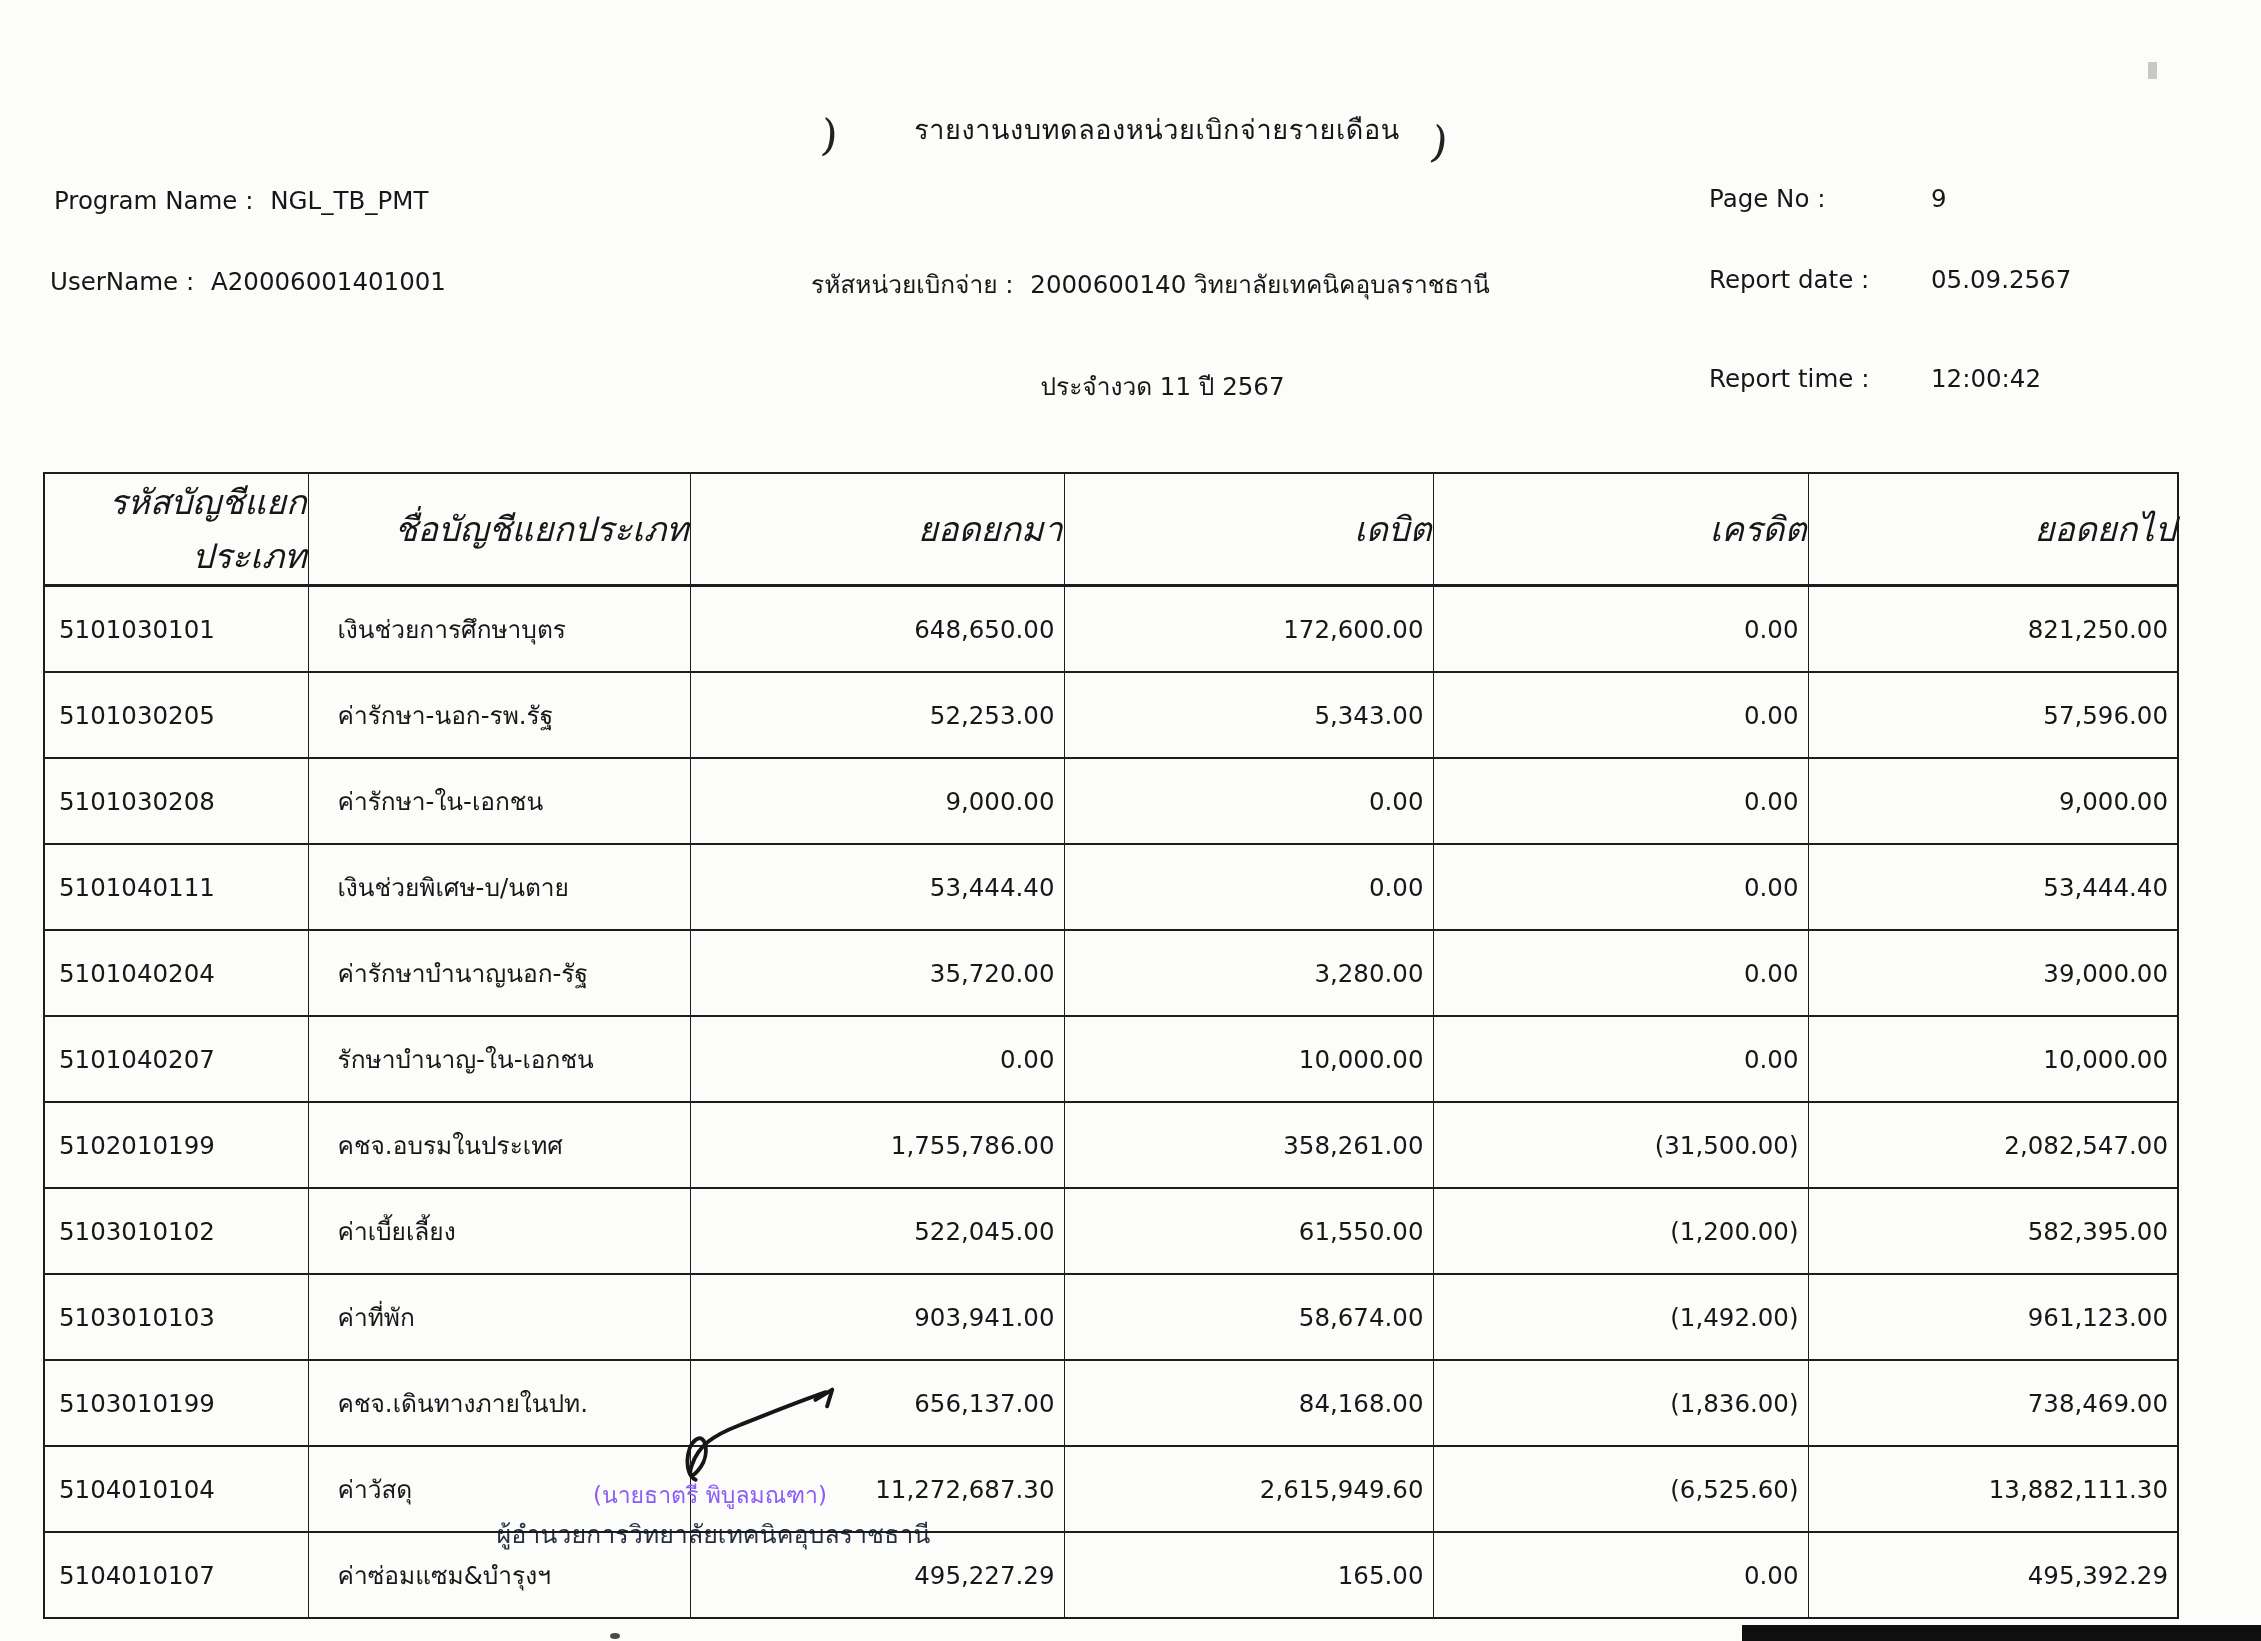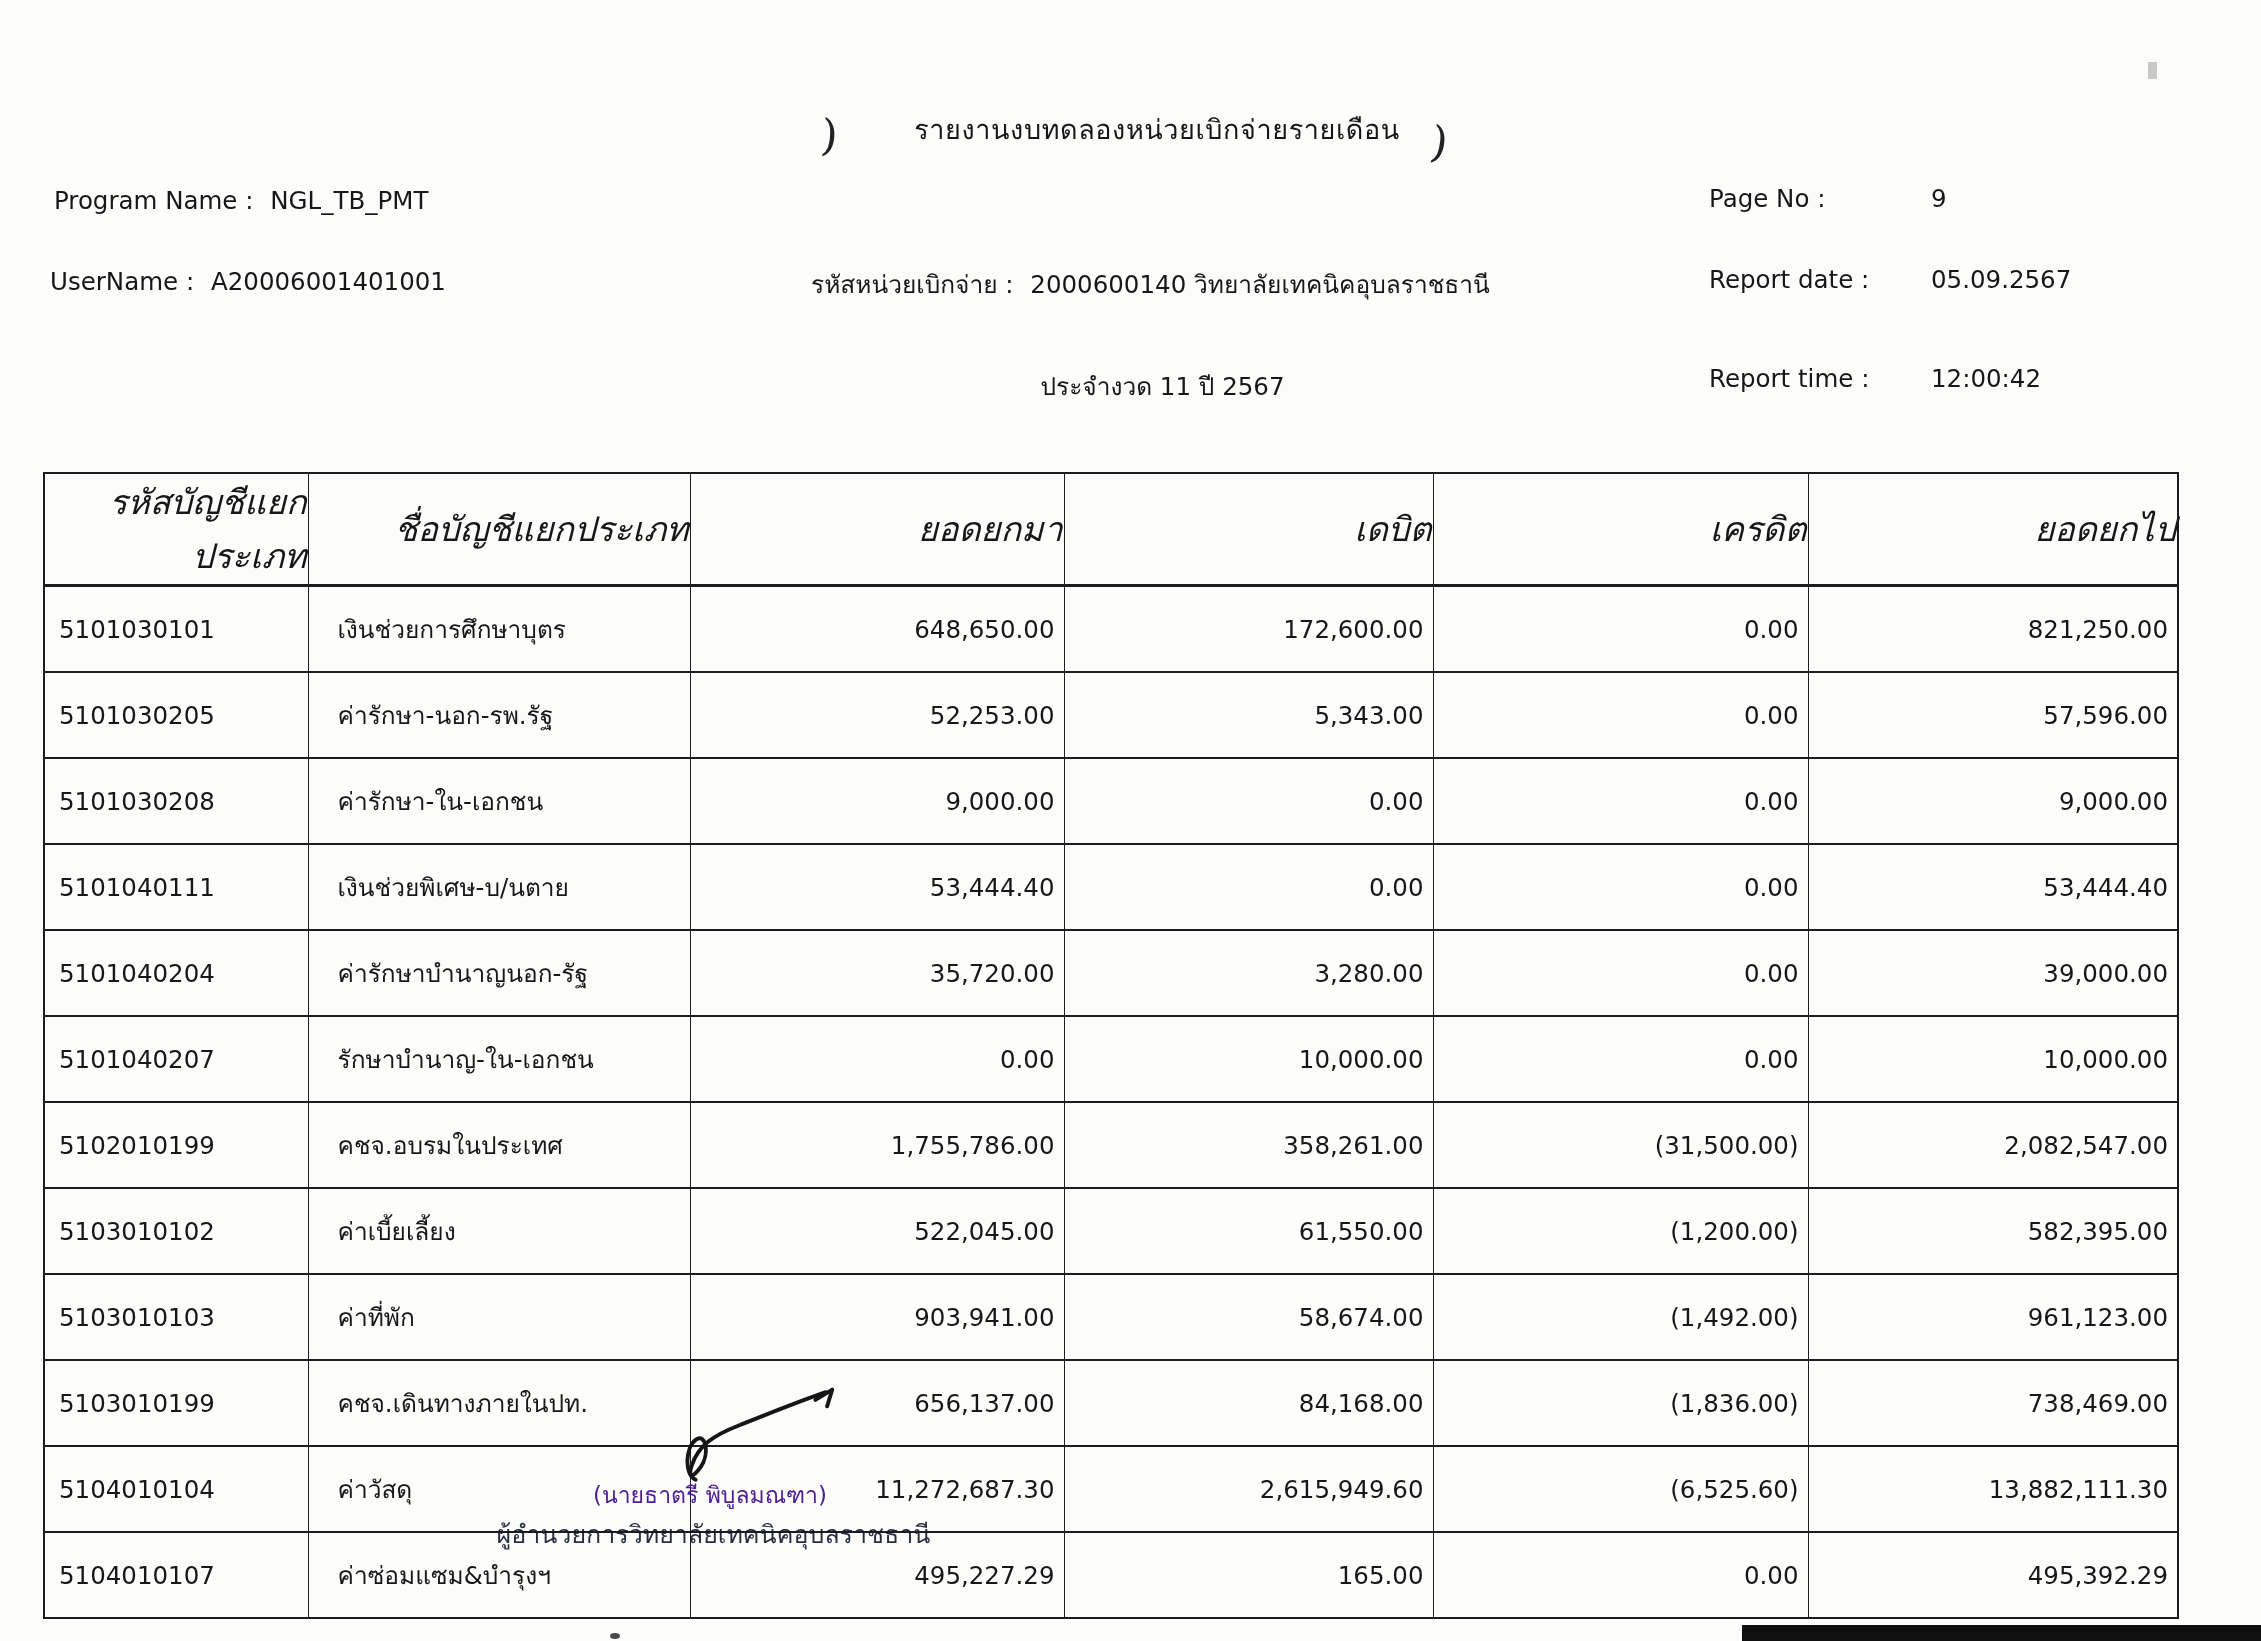--- a/index.html
+++ b/index.html
@@ -59,21 +59,21 @@
   }
   td.code { text-align:left; padding-left:14px; }
   td.name { text-align:left; padding-left:29px; }
   td.num  { text-align:right; padding-right:9px; }
 
   
   .sig-wrap { position:absolute; left:0; top:0; pointer-events:none; }
   .sig-stroke { position:absolute; left:676px; top:1378px; }
   .sig-name {
     position:absolute; left:555px; top:1477px; width:310px;
-    text-align:center; font-size:23px; color:#4c1d95; white-space:nowrap;
+    text-align:center; font-size:23px; color:#8b5cf6; white-space:nowrap;
   }
   .sig-title {
     position:absolute; left:444px; top:1514px; width:539px;
     text-align:center; font-size:25px; color:#0f172a; opacity:.9; white-space:nowrap;
   }
 
   
   .scan-bar   { position:absolute; left:1742px; top:1625px; width:519px; height:17px; background:#0f0f0f; }
   .scan-speck { position:absolute; left:610px;  top:1633px; width:9.7px;  height:5.8px;  background:#4a4a4a; border-radius:50%; }
   .scan-mark-tr { position:absolute; left:2148px; top:62px; width:9px; height:17px; background:#c8c8c6; }

